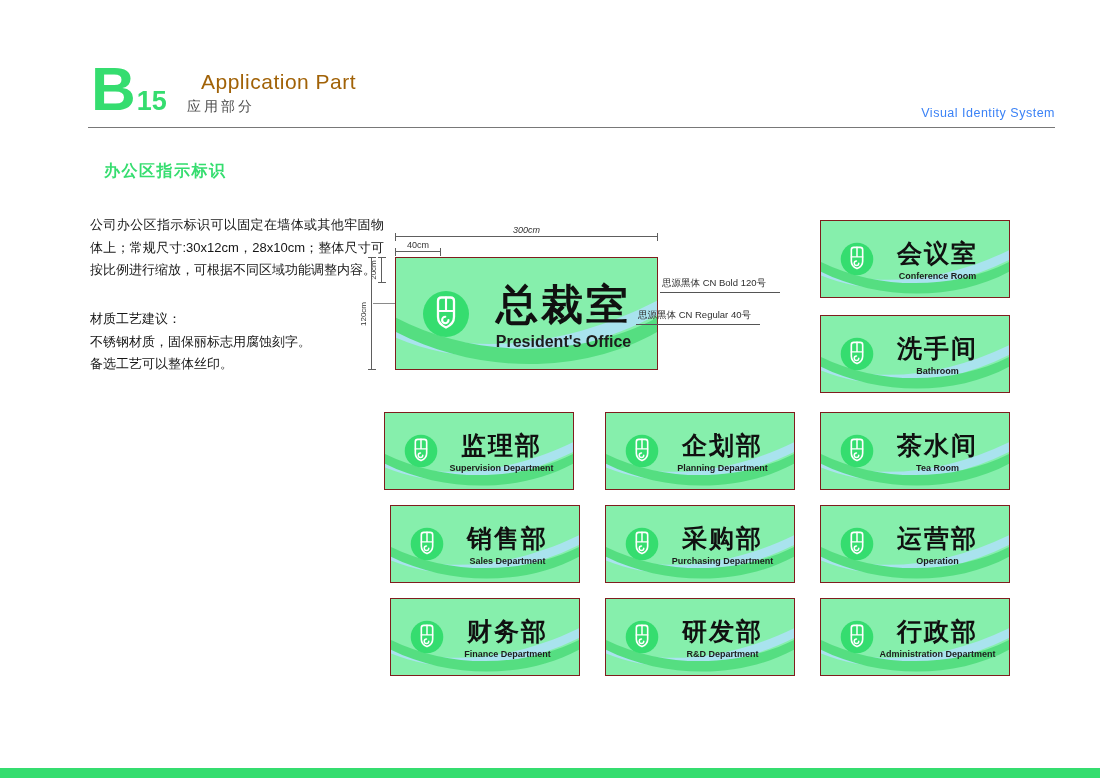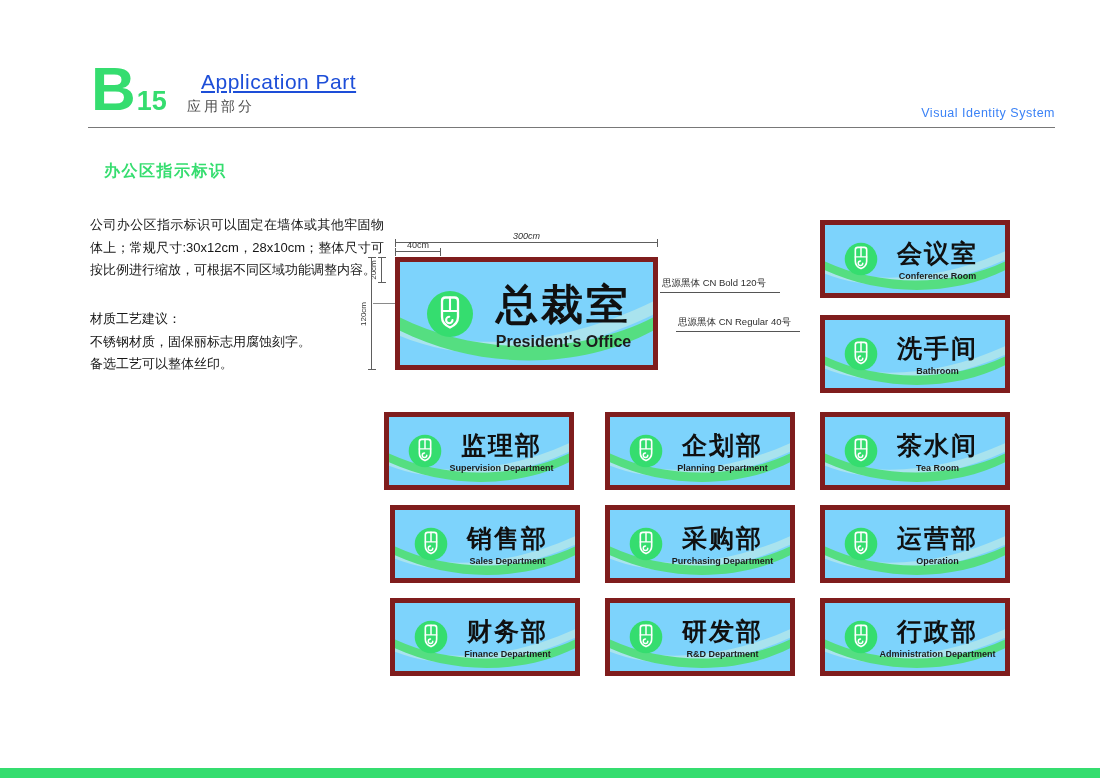--- a/index.html
+++ b/index.html
@@ -5,30 +5,30 @@
   html,body{margin:0;padding:0;}
   body{
     width:1100px;height:778px;position:relative;background:#ffffff;
     font-family:"Liberation Sans","DejaVu Sans",sans-serif;color:#1d1d1d;
     overflow:hidden;
   }
   
   .code{position:absolute;left:91px;top:60px;display:flex;align-items:flex-end;color:var(--brand-green);}
   .code .big{font-size:62px;font-weight:700;line-height:58px;}
   .code .sub{font-size:27px;font-weight:700;line-height:34px;margin-left:1px;}
-  .app-title-en{position:absolute;left:201px;top:70px;font-size:21px;color:#1d4ed8;letter-spacing:.5px;text-decoration:underline;}
+  .app-title-en{position:absolute;left:201px;top:70px;font-size:21px;color:#a16207;letter-spacing:.5px;}
   .app-title-cn{position:absolute;left:187px;top:98px;font-size:14px;color:#4c4c4c;letter-spacing:3px;}
   .header-rule{position:absolute;left:88px;top:127px;width:967px;height:0;border-top:1px solid #787878;}
   .vis-label{position:absolute;left:788px;top:106px;width:267px;text-align:right;font-size:12.5px;color:#3b82f6;letter-spacing:.5px;}
   
   .section-title{position:absolute;left:90px;top:161px;font-size:16px;font-weight:700;color:var(--brand-green);letter-spacing:1.5px;margin-left:14px;}
   .desc{position:absolute;left:90px;top:214px;width:294px;font-size:13px;line-height:22.6px;text-align:justify;color:#161616;}
   .material{position:absolute;left:90px;top:308px;width:294px;font-size:13px;line-height:22.6px;color:#161616;}
   
-  .sign{position:absolute;background:#7dd3fc;border:5px solid #7f1d1d;overflow:hidden;box-sizing:border-box;}
+  .sign{position:absolute;background:#86efac;border:1px solid #7f1d1d;overflow:hidden;box-sizing:border-box;}
   .sign .ribbons{position:absolute;left:0;top:0;width:100%;height:100%;}
   .r-cyan{fill:var(--ribbon-cyan);}
   .r-green{fill:var(--ribbon-green);}
   .sign-body{position:relative;height:100%;display:flex;align-items:center;}
   .labels{flex:1;text-align:center;}
   .cn{color:#101010;white-space:nowrap;}
   .en{color:#1c1c1c;white-space:nowrap;}
   .logo{color:var(--brand-green);flex:0 0 auto;}
   .small{width:190px;height:78px;}
   .small .sign-body{padding:0 8px 13px 19px;}
@@ -82,21 +82,21 @@
 <div class="header-rule"></div>
 
 <div class="section-title">办公区指示标识</div>
 <div class="desc">公司办公区指示标识可以固定在墙体或其他牢固物体上；常规尺寸:30x12cm，28x10cm；整体尺寸可按比例进行缩放，可根据不同区域功能调整内容。</div>
 <div class="material">
   <div>材质工艺建议：</div>
   <div>不锈钢材质，固保丽标志用腐蚀刻字。</div>
   <div>备选工艺可以整体丝印。</div>
 </div>
 
-<div class="dim-h" style="left:395px;top:242px;width:263px;font-style:italic;">
+<div class="dim-h" style="left:395px;top:236px;width:263px;font-style:italic;">
   <i class="l"></i>
     <i class="r"></i>
   <span class="dim-label">300cm</span>
 </div>
 <div class="dim-h" style="left:395px;top:251px;width:46px;">
   <i class="l"></i>
     <i class="r"></i>
   <span class="dim-label">40cm</span>
 </div>
 <div class="dim-h" style="left:441px;top:267px;width:65px;">
@@ -125,21 +125,21 @@
         <use href="#logo-glyph"></use>
       </svg>
     <div class="labels">
       <div class="cn">总裁室</div>
       <div class="en">President's Office</div>
     </div>
   </div>
 </div>
 
 <div class="callout" style="left:660px;top:277px;width:118px;">思源黑体 CN Bold 120号</div>
-<div class="callout" style="left:676px;top:309px;width:122px;margin-top:7px;">思源黑体 CN Regular 40号</div>
+<div class="callout" style="left:636px;top:309px;width:122px;">思源黑体 CN Regular 40号</div>
 
 <div class="sign small" style="left:820px;top:220px;">
   <svg class="ribbons" viewBox="0 0 190 78" preserveAspectRatio="none">
       <use href="#ribbon-glyph"></use>
     </svg>
   <div class="sign-body">
     <svg class="logo" viewBox="0 0 48 48">
         <use href="#logo-glyph"></use>
       </svg>
     <div class="labels">

